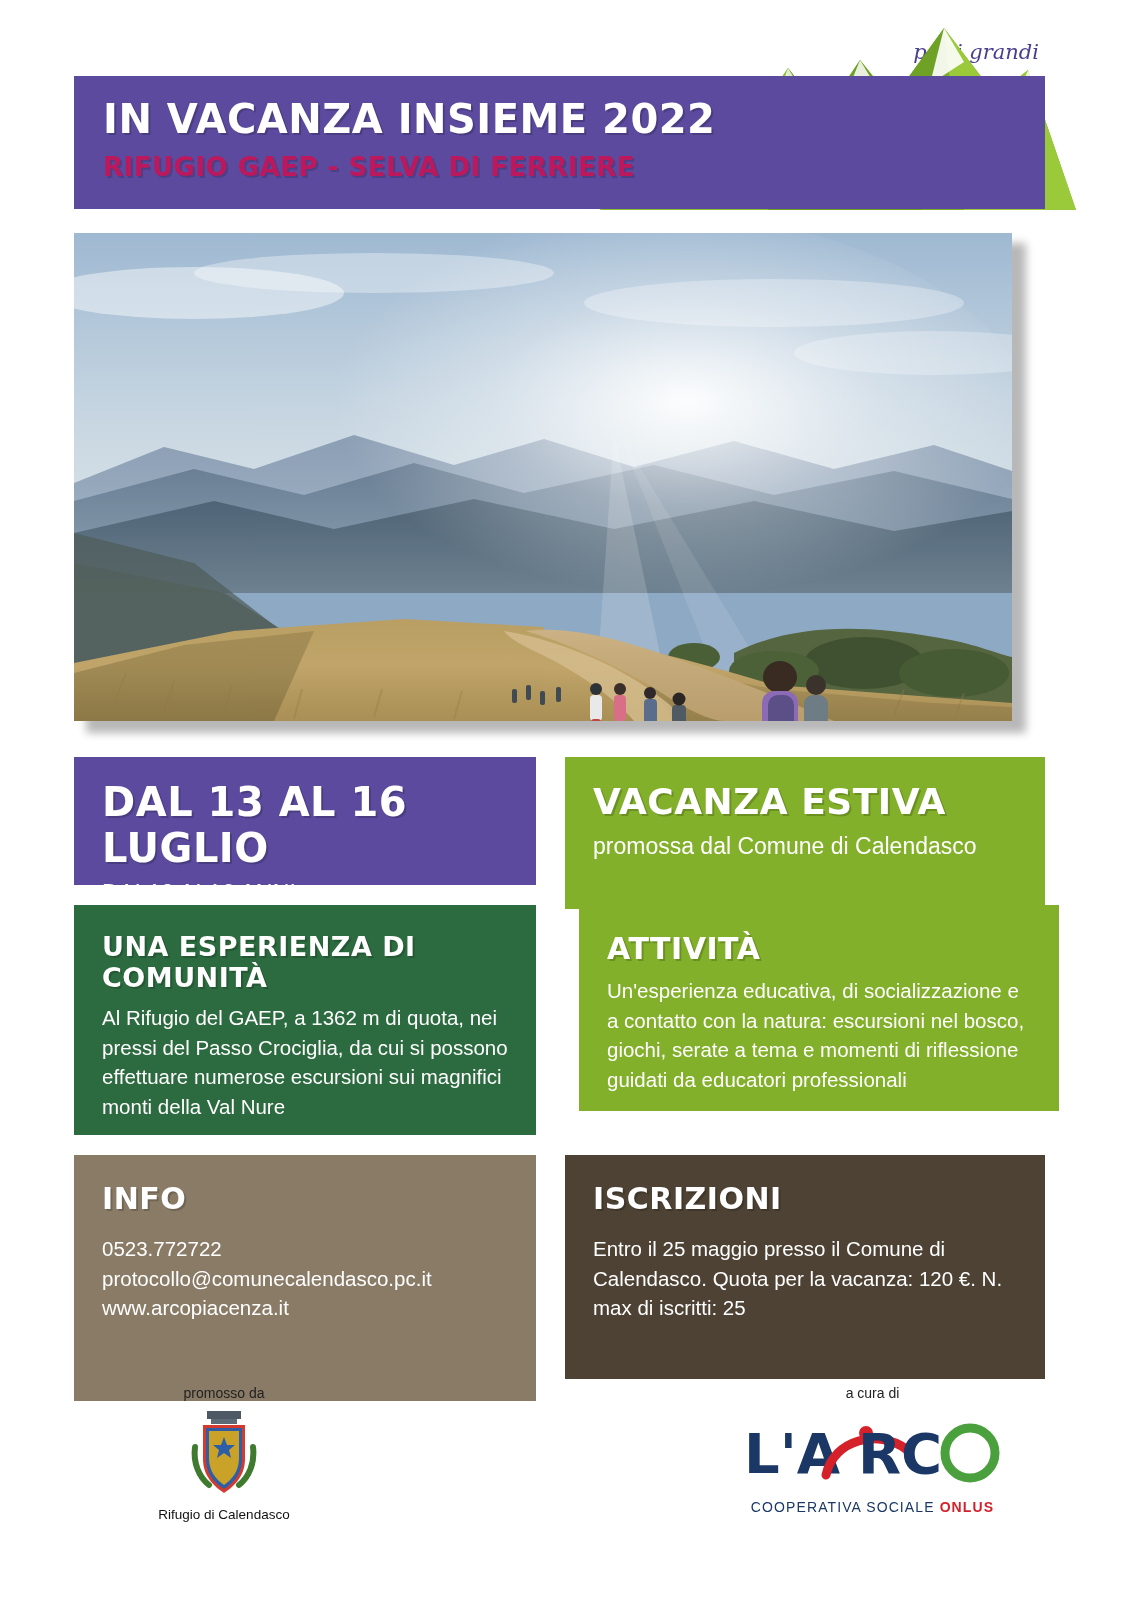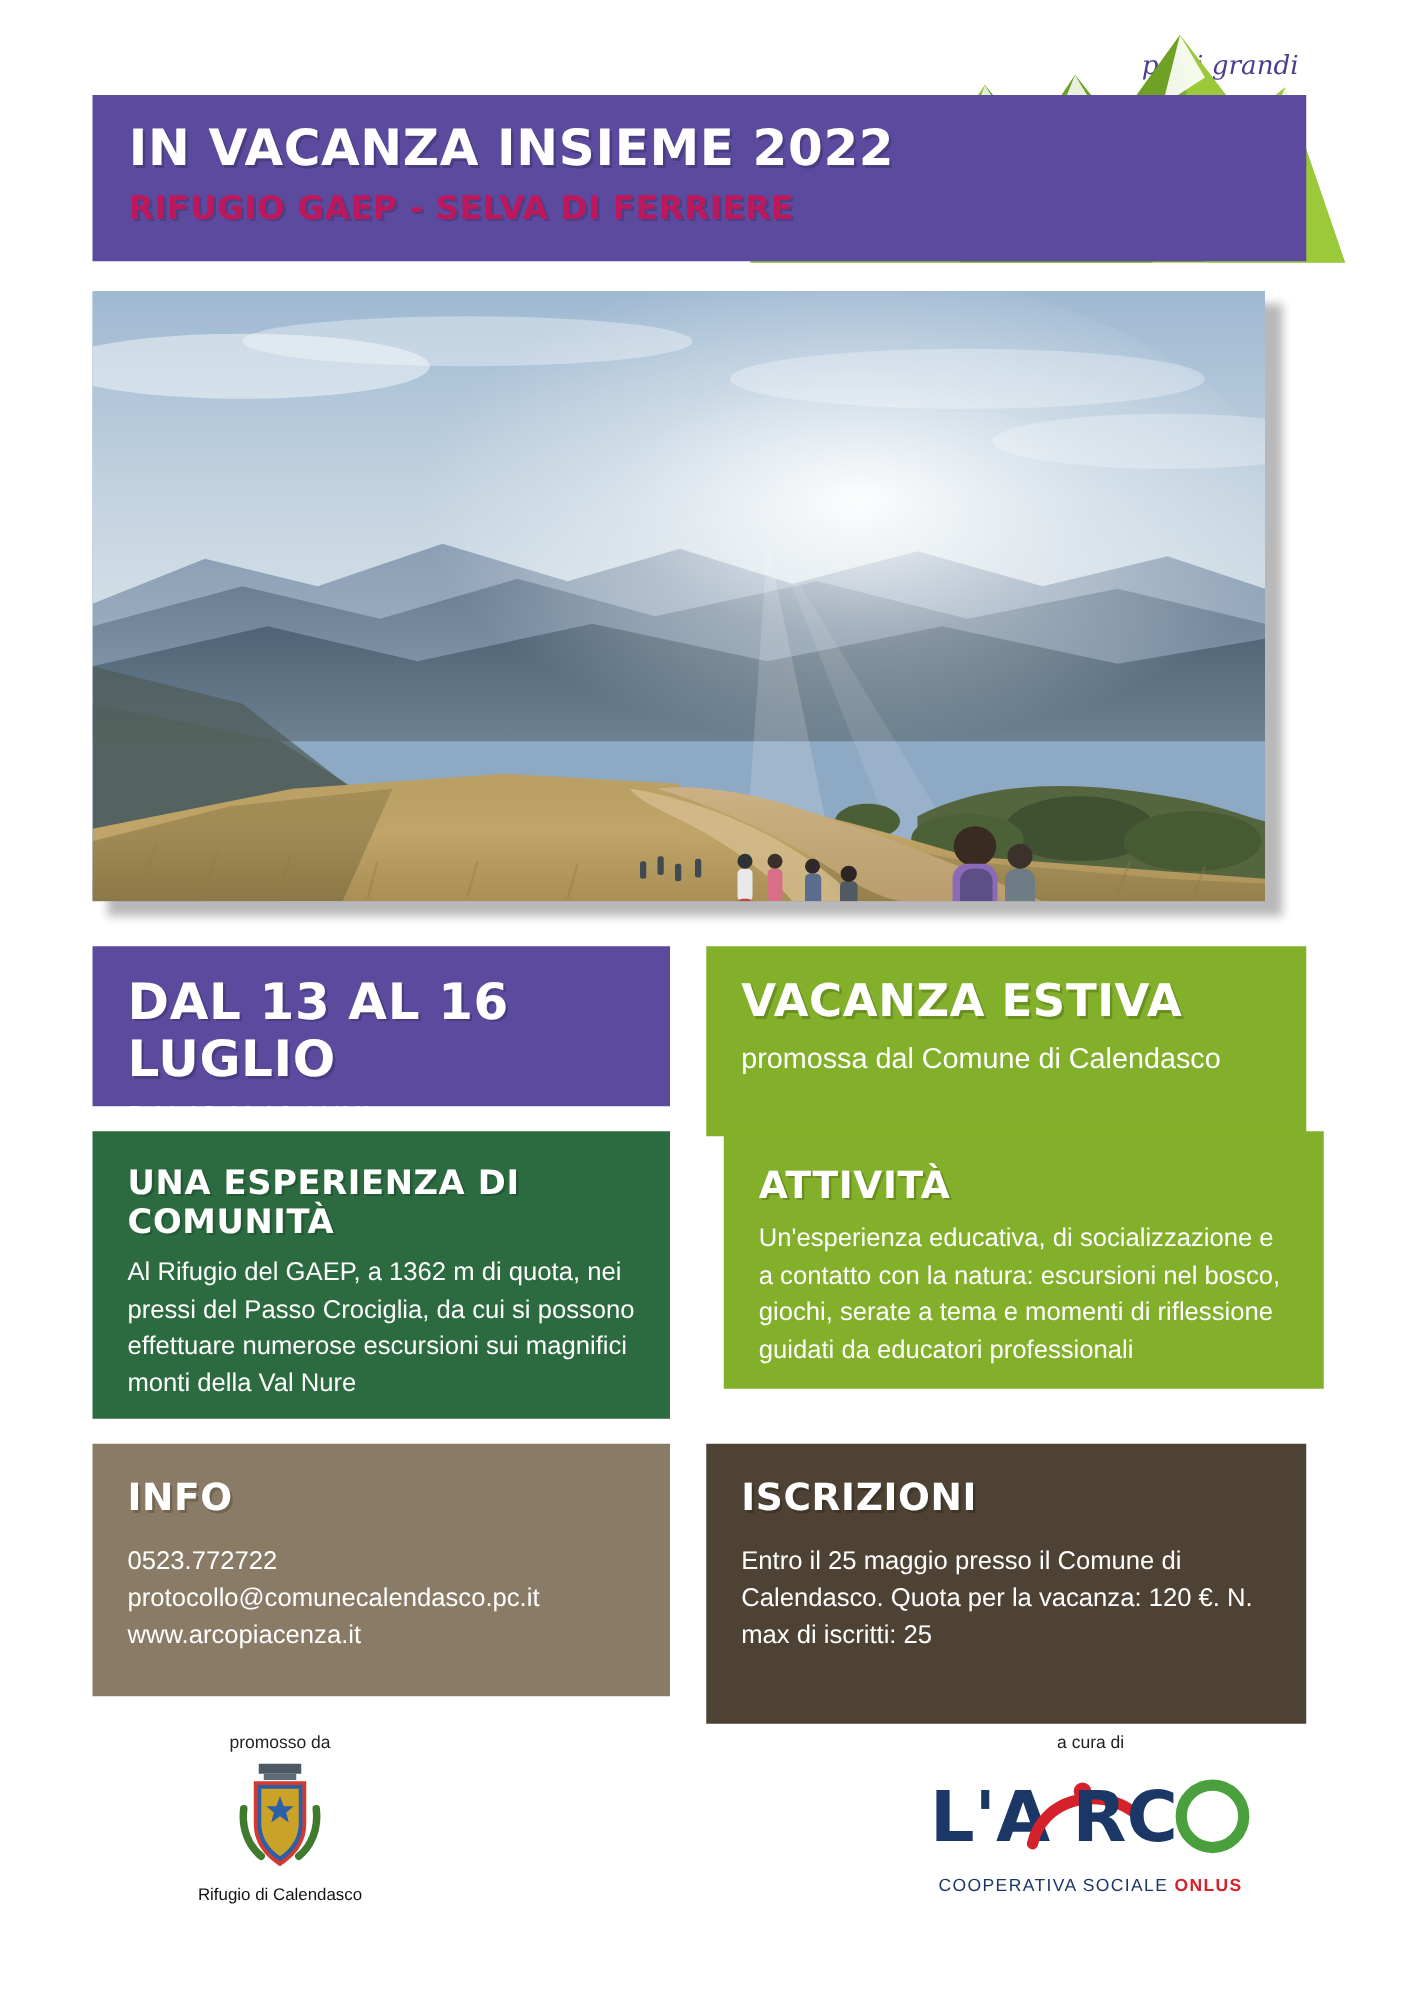--- a/index.html
+++ b/index.html
@@ -164,21 +164,21 @@
     height: 206px;
     background: #83b02a;
     margin-left: 14px;
   }
 
   
   .block-info {
     left: 74px;
     top: 1155px;
     width: 462px;
-    height: 202px;
+    height: 246px;
     background: #8a7b66;
   }
   .block-info h2 { margin-bottom: 18px; }
 
   
   .block-signup {
     left: 565px;
     top: 1155px;
     width: 480px;
     height: 224px;

